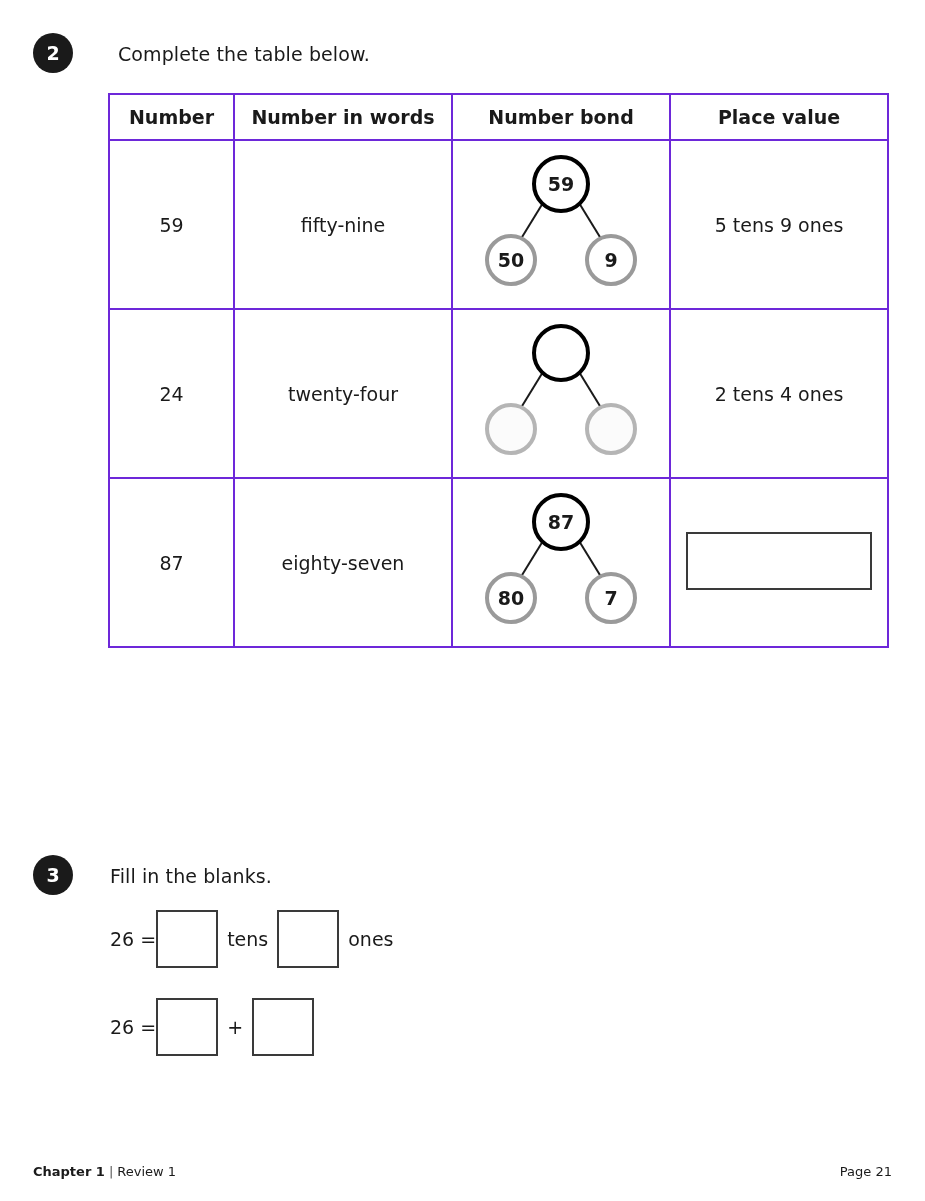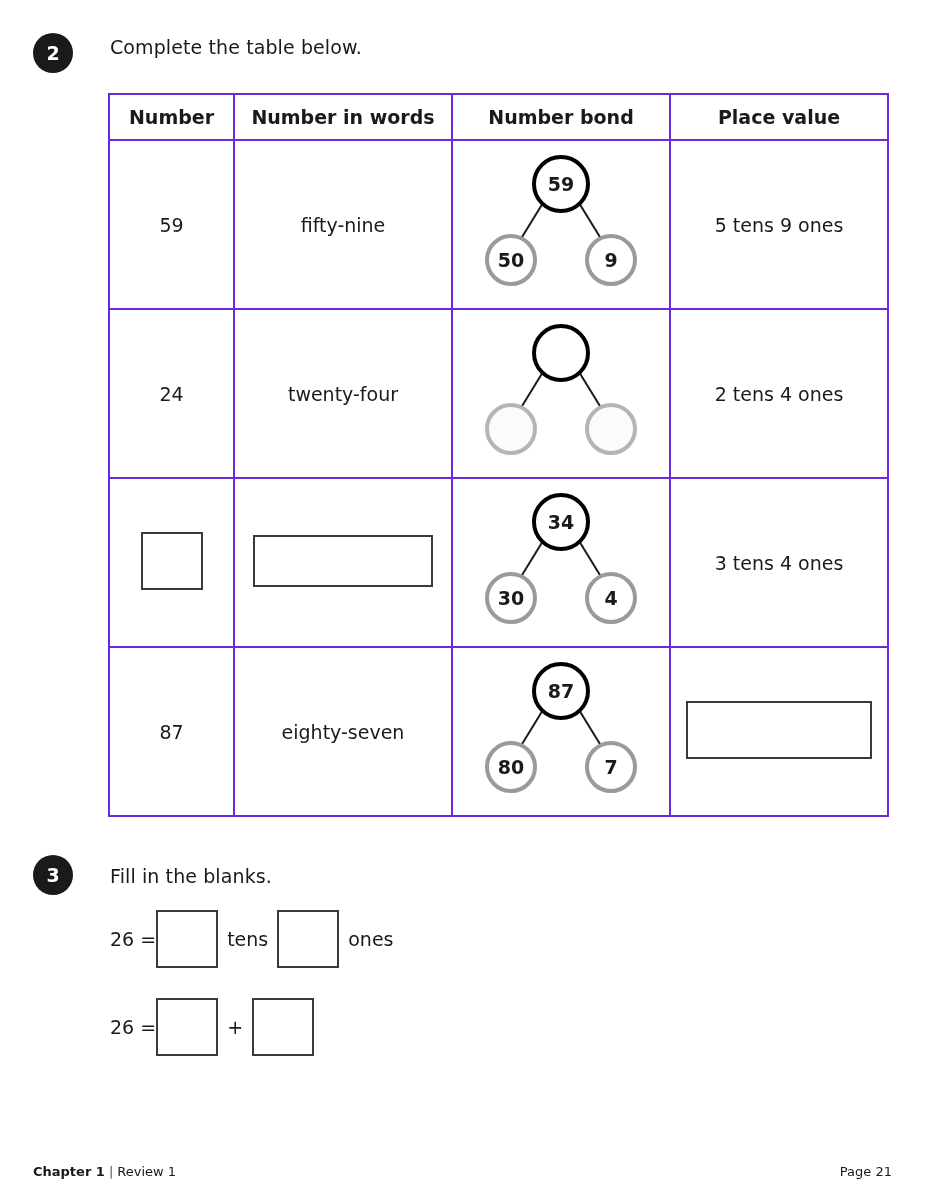--- a/index.html
+++ b/index.html
@@ -124,21 +124,21 @@
     color: #1a1a1a;
   }
   .footer .left b { font-weight: bold; margin-top: 40px; }
   .footer .sep { margin: 0 4px; color: #555; }
 </style>
 </head>
 <body>
 
 <div class="question" style="top:33px; height:60px;">
   <div class="q-badge" style="top:0px;">2</div>
-  <div class="q-text" style="top:3px;">Complete the table below.</div>
+  <div class="q-text" style="top:10px;margin-left:8px;">Complete the table below.</div>
 </div>
 
 <div class="table-wrap">
   <table class="maintable">
     <thead>
       <tr>
         <th class="col-number">Number</th>
         <th class="col-words">Number in words</th>
         <th class="col-bond">Number bond</th>
         <th class="col-place">Place value</th>
@@ -179,43 +179,20 @@
               <circle cx="150" cy="110" r="24" fill="#fbfbfb" stroke="#b5b5b5" stroke-width="4"></circle>
               <text class="node-text" x="100" y="41" text-anchor="middle"></text>
               <text class="node-text" x="50" y="117" text-anchor="middle"></text>
               <text class="node-text" x="150" y="117" text-anchor="middle"></text>
             </svg>
           </div>
         </td>
         <td>2 tens 4 ones</td>
       </tr>
 
-      <tr>
-        <td class="cell-number">
-          <span class="ansbox ansbox-sm"></span>
-        </td>
-        <td>
-          <span class="ansbox ansbox-md"></span>
-        </td>
-        <td>
-          <div class="bond">
-            <svg width="200" height="150" viewBox="0 0 200 150">
-              <line x1="85" y1="48" x2="58" y2="92" stroke="#1a1a1a" stroke-width="2"></line>
-              <line x1="115" y1="48" x2="142" y2="92" stroke="#1a1a1a" stroke-width="2"></line>
-              <circle cx="100" cy="34" r="27" fill="#ffffff" stroke="#000000" stroke-width="4"></circle>
-              <circle cx="50" cy="110" r="24" fill="#ffffff" stroke="#9a9a9a" stroke-width="4"></circle>
-              <circle cx="150" cy="110" r="24" fill="#ffffff" stroke="#9a9a9a" stroke-width="4"></circle>
-              <text class="node-text" x="100" y="41" text-anchor="middle">34</text>
-              <text class="node-text" x="50" y="117" text-anchor="middle">30</text>
-              <text class="node-text" x="150" y="117" text-anchor="middle">4</text>
-            </svg>
-          </div>
-        </td>
-        <td>3 tens 4 ones</td>
-      </tr>
 
       <tr>
         <td class="cell-number">87</td>
         <td>eighty-seven</td>
         <td>
           <div class="bond">
             <svg width="200" height="150" viewBox="0 0 200 150">
               <line x1="85" y1="48" x2="58" y2="92" stroke="#1a1a1a" stroke-width="2"></line>
               <line x1="115" y1="48" x2="142" y2="92" stroke="#1a1a1a" stroke-width="2"></line>
               <circle cx="100" cy="34" r="27" fill="#ffffff" stroke="#000000" stroke-width="4"></circle>

